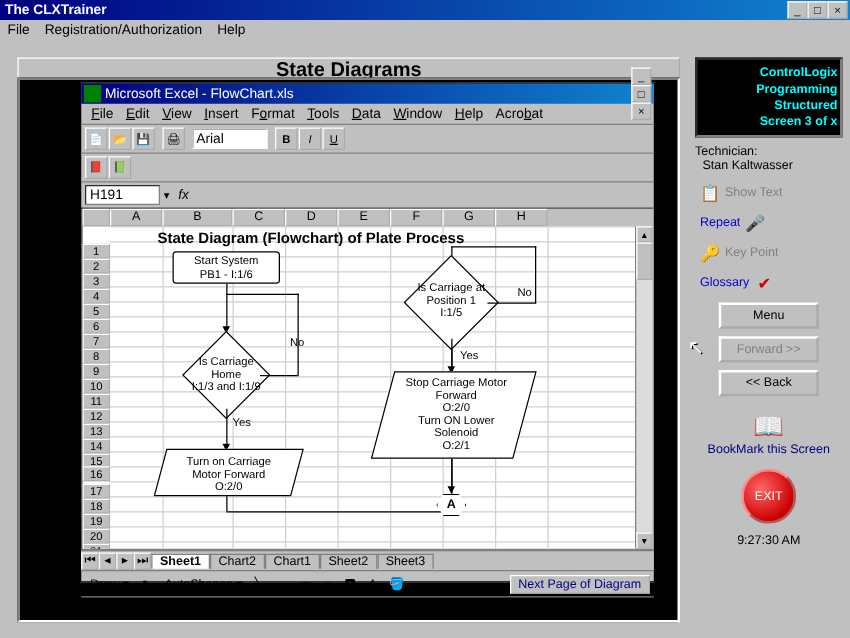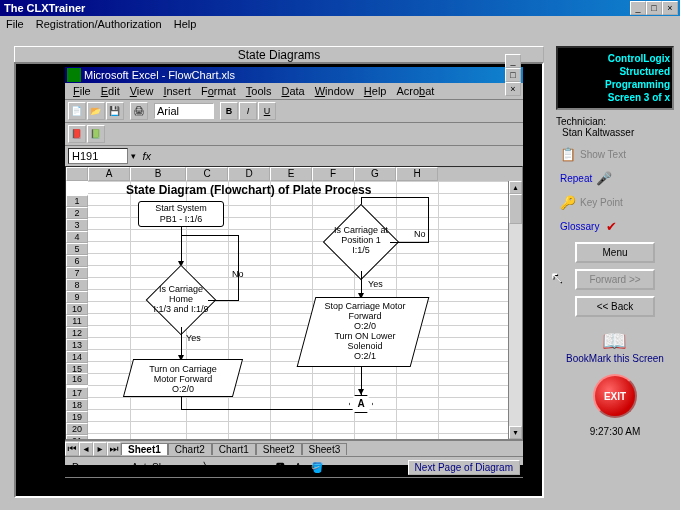--- a/index.html
+++ b/index.html
@@ -4,21 +4,21 @@
 <style>
 * { box-sizing: border-box; margin: 0; padding: 0; }
 body { font-family: "MS Sans Serif", Tahoma, sans-serif; font-size: 11px; background: #c0c0c0; width: 680px; height: 510px; overflow: hidden; position: relative; }
 .titlebar { background: linear-gradient(to right, #000080, #1084d0); color: #fff; height: 16px; display: flex; align-items: center; padding: 0 2px; }
 .titlebar .title { flex: 1; font-weight: bold; padding-left: 2px; }
 .titlebar .btns { display: flex; gap: 0; }
 .winbtn { width: 16px; height: 14px; background: #c0c0c0; border: 1px outset #fff; font-size: 9px; line-height: 12px; text-align: center; font-family: Marlett, sans-serif; cursor: pointer; color: #000; }
 .menubar { display: flex; gap: 12px; padding: 2px 6px; background: #c0c0c0; }
 .menubar span { cursor: pointer; }
 .frame3d { border: 2px solid; border-color: #808080 #fff #fff #808080; padding: 2px; background: #c0c0c0; }
-.tablabel { text-align: center; font-size: 12px; padding: 1px; background: #c0c0c0; border: 1px outset #fff; }
+.tablabel { text-align: center; font-size: 16px; padding: 1px; background: #c0c0c0; border: 1px outset #fff; font-weight: bold; }
 .blackbox { background: #000; position: absolute; top: 62px; left: 14px; width: 530px; height: 436px; }
 .excelwin { position: absolute; top: 66px; left: 64px; width: 460px; height: 400px; background: #c0c0c0; border: 1px solid #000; }
 .excel-title { background: linear-gradient(to right, #000080, #1084d0); color: #fff; height: 16px; display: flex; align-items: center; font-size: 11px; padding: 0 2px; }
 .excel-title .icon { width: 14px; height: 14px; background: #008000; margin-right: 3px; display: inline-block; }
 .excel-title .t { flex: 1; font-weight: normal; }
 .excel-menu { display: flex; gap: 2px; padding: 2px 4px; font-size: 11px; }
 .excel-menu span { padding: 0 4px; cursor: pointer; }
 .excel-menu span u { text-decoration: underline; }
 .toolbar { display: flex; gap: 1px; padding: 2px 3px; border-top: 1px solid #808080; align-items: center; }
 .tbtn { width: 18px; height: 18px; border: 1px outset #fff; background: #c0c0c0; font-size: 9px; display: flex; align-items: center; justify-content: center; cursor: pointer; }
@@ -62,21 +62,21 @@
 .infobox { width: 100%; border: 2px inset #808080; background: #000; color: #0ff; text-align: right; font-size: 10px; font-weight: bold; padding: 4px 2px; line-height: 1.3; }
 .tech { width: 100%; font-size: 10px; padding: 2px 0; text-align: left; }
 .side-item { display: flex; align-items: center; gap: 4px; width: 100%; padding: 2px 4px; cursor: pointer; font-size: 10px; }
 .side-icon { width: 16px; height: 16px; display: inline-flex; align-items: center; justify-content: center; font-size: 13px; }
 .gray-text { color: #808080; }
 .blue-link { color: #0000cc; }
 .side-btn { width: 80px; padding: 3px; border: 2px outset #fff; background: #c0c0c0; text-align: center; font-size: 10px; cursor: pointer; margin-top: 2px; }
 .side-btn.disabled { color: #808080; }
 .bookmark { text-align: center; font-size: 10px; color: #000080; margin-top: 8px; cursor: pointer; }
 .book-icon { font-size: 20px; }
-.exit-btn { width: 44px; height: 44px; border-radius: 50%; background: radial-gradient(circle at 35% 35%, #f66, #c00 70%); color: #fff; font-weight: bold; font-size: 10px; display: flex; align-items: center; justify-content: center; border: 2px outset #f88; cursor: pointer; margin-top: 6px; }
+.exit-btn { width: 44px; height: 44px; border-radius: 50%; background: radial-gradient(circle at 35% 35%, #f66, #c00 70%); color: #fff; font-weight: normal; font-size: 10px; display: flex; align-items: center; justify-content: center; border: 2px outset #f88; cursor: pointer; margin-top: 6px; }
 .clock { font-size: 10px; margin-top: 4px; }
 .cursor { position: absolute; top: 268px; left: 550px; font-size: 16px; color: #fff; pointer-events: none; text-shadow: 1px 1px 0 #000; }
 .scrollbar-v { position: absolute; right: 0; top: 14px; bottom: 0; width: 14px; background: #dcdcdc; border-left: 1px solid #808080; }
 .sb-btn { width: 13px; height: 13px; background: #c0c0c0; border: 1px outset #fff; text-align: center; font-size: 8px; line-height: 11px; cursor: pointer; }
 .sb-thumb { position: absolute; left: 0; width: 13px; background: #c0c0c0; border: 1px outset #fff; }
 </style>
 </head>
 <body>
 
 <div class="titlebar">
@@ -303,22 +303,22 @@
 
   <div class="statusbar">
     <span class="s1">Ready</span>
     <span>NUM</span>
   </div>
 </div>
 
 <div class="sidebar">
   <div class="infobox">
     <div>ControlLogix</div>
+    <div>Programming</div>
     <div>Structured</div>
-    <div>Programming</div>
     <div>Screen 3 of x</div>
   </div>
   <div class="tech">
     <div>Technician:</div>
     <div style="padding-left:6px;">Stan Kaltwasser</div>
   </div>
   <div class="side-item">
     <span class="side-icon">📋</span>
     <span class="gray-text">Show Text</span>
   </div>

